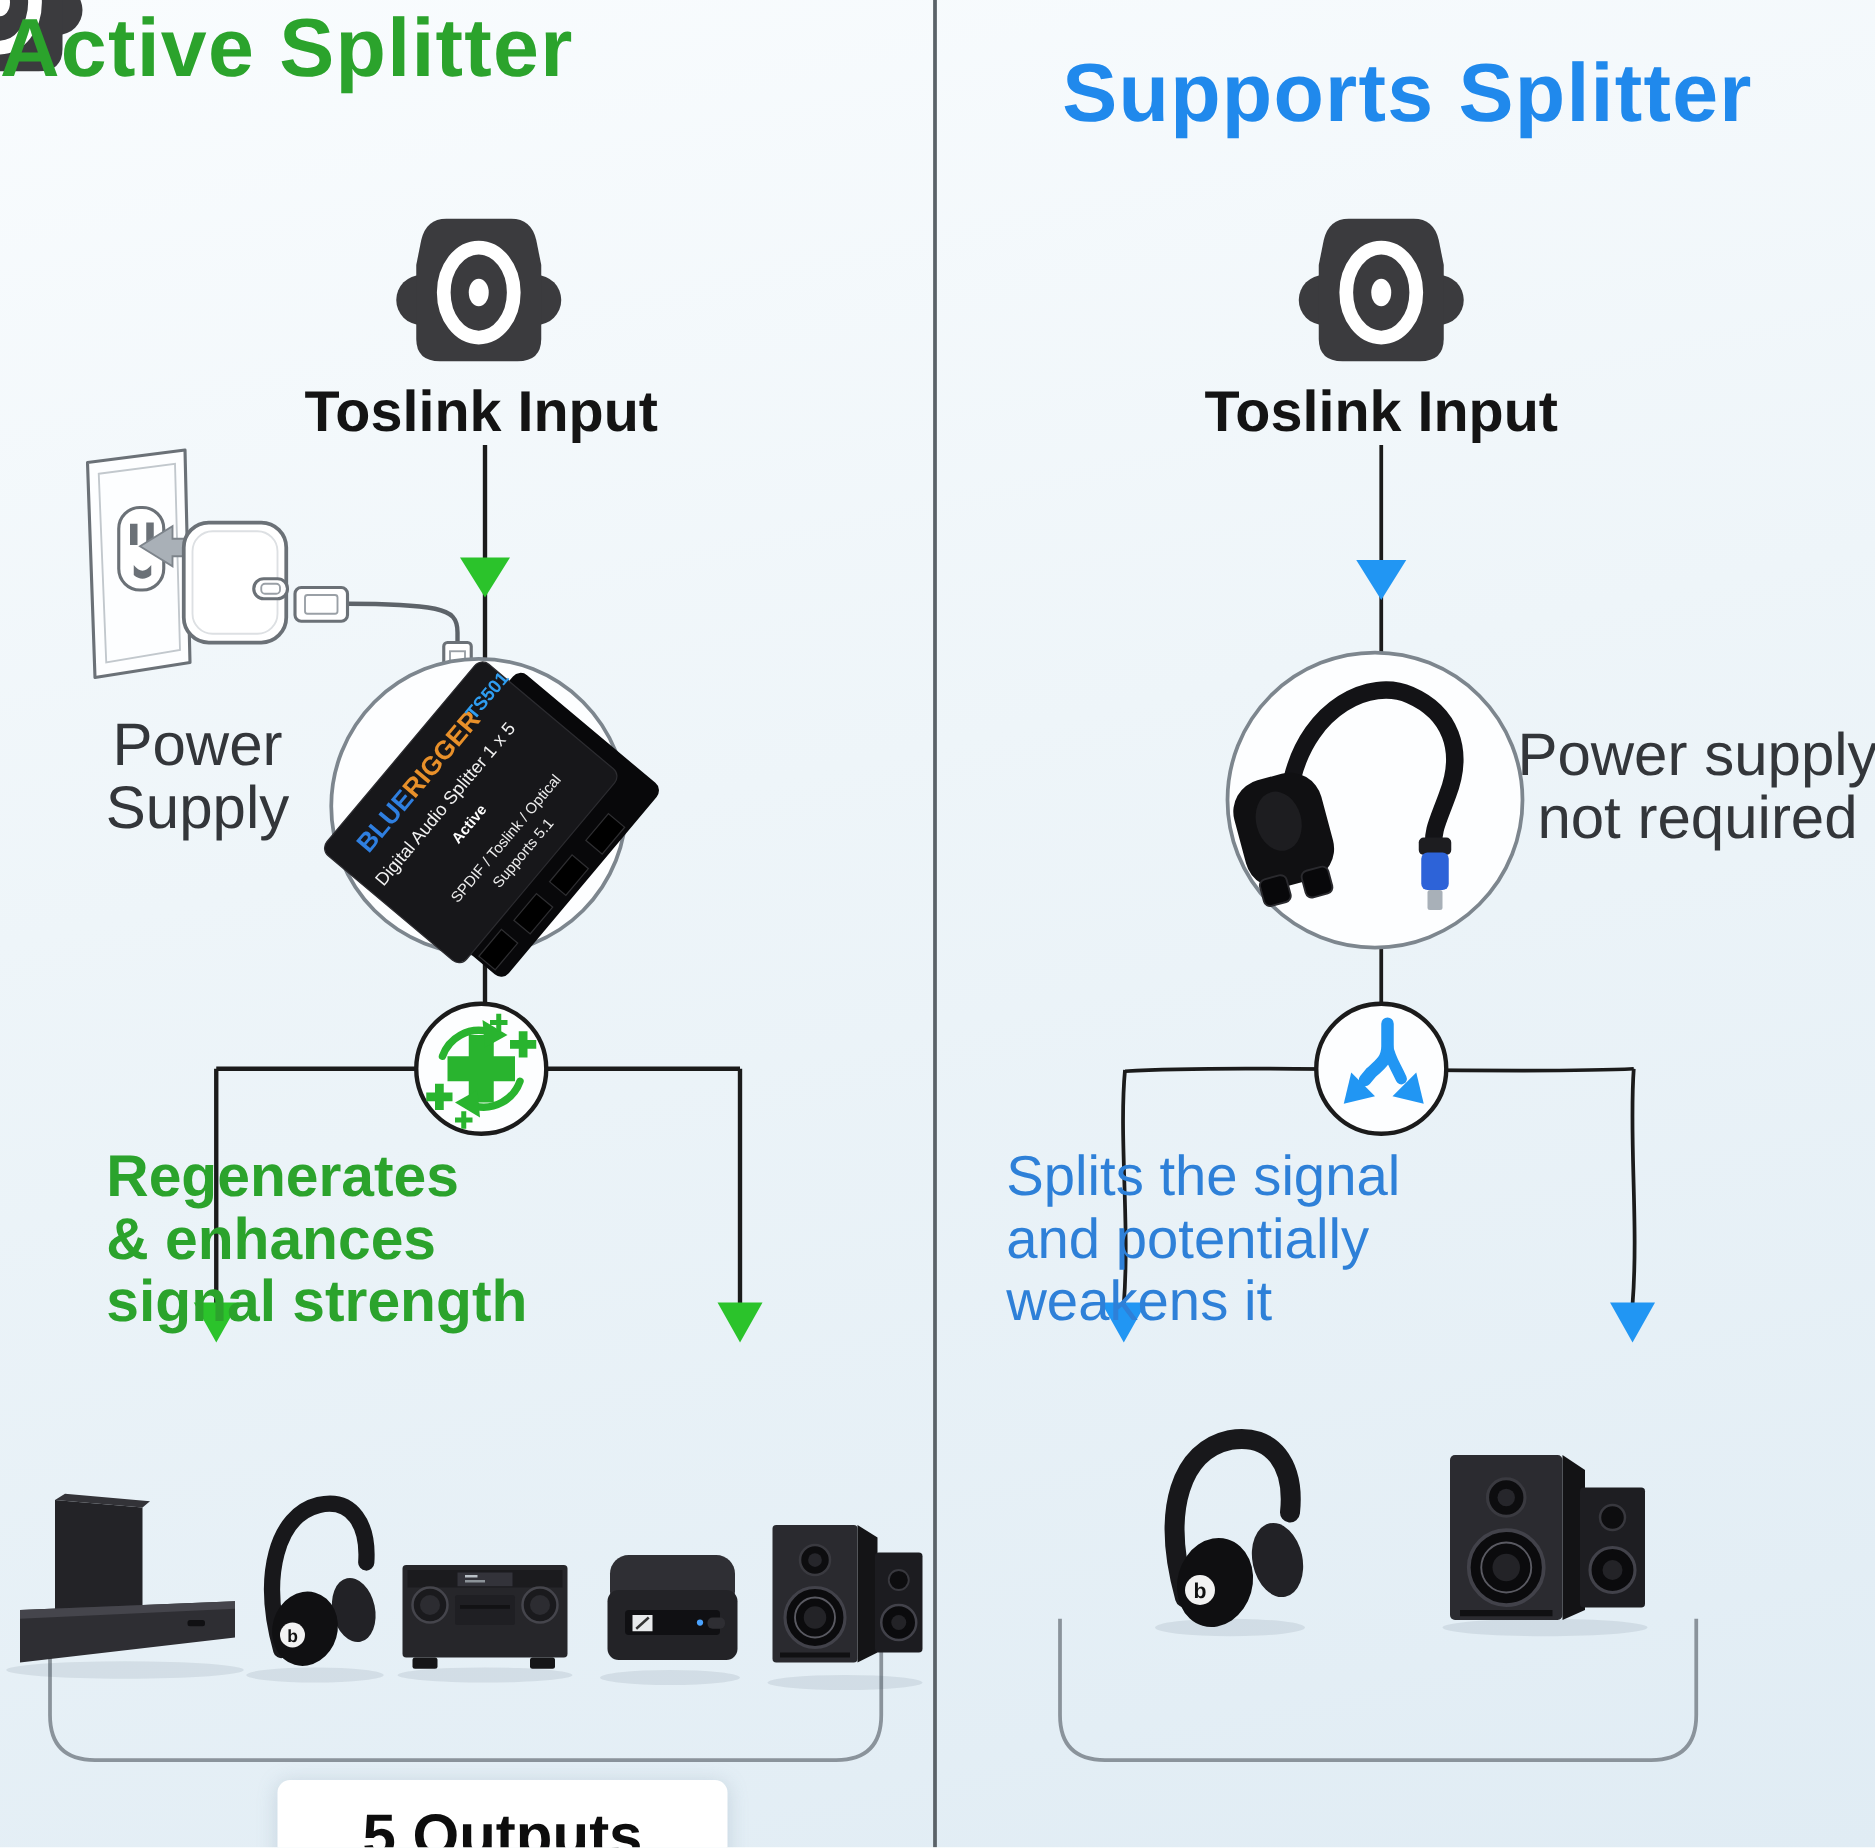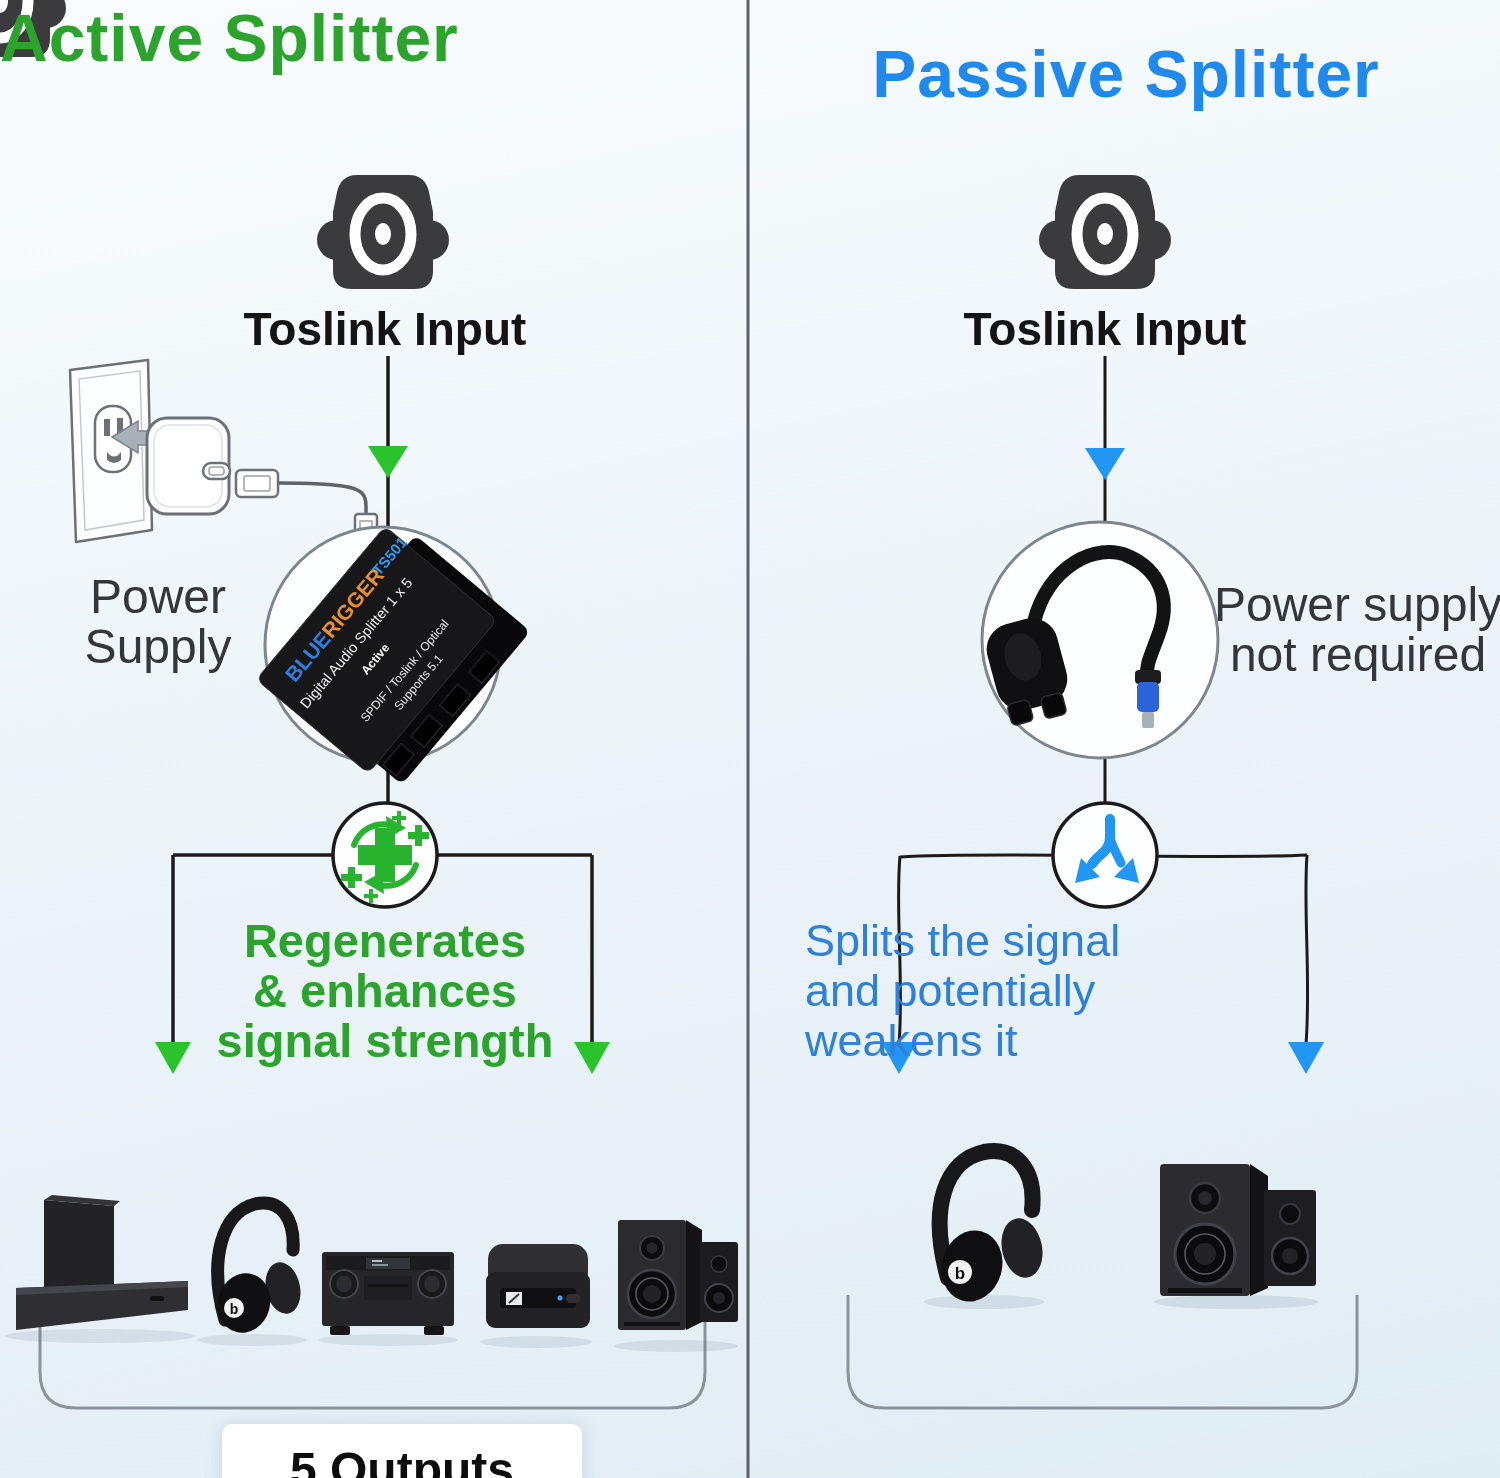--- a/index.html
+++ b/index.html
@@ -8,21 +8,21 @@
     background:linear-gradient(168deg,#f9fcfe 0%,#eef5f9 42%,#e0ecf4 100%);
     font-family:"Liberation Sans",sans-serif;
   }
   .abs{position:absolute;}
   svg text{font-family:"Liberation Sans",sans-serif;}
   .title{font-size:66px;font-weight:bold;text-align:center;letter-spacing:1px;}
   .title-active{color:#2ba32c;}
   .title-passive{color:#2089ec;}
   .input-label{font-size:46px;font-weight:bold;color:#141414;text-align:center;}
   .note{font-size:48px;color:#33363a;text-align:center;line-height:50px;}
-  .benefit{font-size:47px;font-weight:bold;color:#2ba32c;text-align:center;line-height:50px;}
+  .benefit{font-size:47px;font-weight:bold;color:#2ba32c;text-align:left;line-height:50px;}
   .drawback{font-size:45px;font-weight:normal;color:#2e80d8;text-align:left;line-height:50px;}
   .outputs{
     background:#ffffff;border-radius:10px;font-size:48px;font-weight:bold;color:#0d0d0d;
     text-align:center;line-height:92px;height:92px;box-shadow:0 2px 16px rgba(120,145,165,0.28);
   }
 </style>
 </head>
 <body>
 
 <div class="stage">
@@ -229,21 +229,21 @@
       <circle cx="1205" cy="1254" r="11" fill="#232327"></circle>
       <rect x="1168" y="1288" width="74" height="5" fill="#101012"></rect>
       <rect x="1264" y="1190" width="52" height="96" rx="3" fill="#1e1e22"></rect>
       <circle cx="1290" cy="1214" r="10" fill="#0d0d0f" stroke="#38383e" stroke-width="2"></circle>
       <circle cx="1290" cy="1256" r="18" fill="#0b0b0d" stroke="#42424a" stroke-width="2.5"></circle>
       <circle cx="1290" cy="1256" r="8" fill="#232327"></circle>
     </g>
   </svg>
 
   <div class="abs title title-active" style="left:0;top:36;width:748;">Active Splitter</div>
-  <div class="abs title title-passive" style="left:752px;top:36px;width:748px;">Passive Splitter</div>
+  <div class="abs title title-passive" style="left:752px;top:36px;width:748px;">Supports Splitter</div>
 
   <div class="abs input-label" style="left:85px;top:302px;width:600px;">Toslink Input</div>
   <div class="abs input-label" style="left:805px;top:302px;width:600px;">Toslink Input</div>
 
   <div class="abs note" style="left:38px;top:572px;width:240px;">
     <div>Power</div>
     <div>Supply</div>
   </div>
 
   <div class="abs note" style="left:1208px;top:580px;width:300px;">

